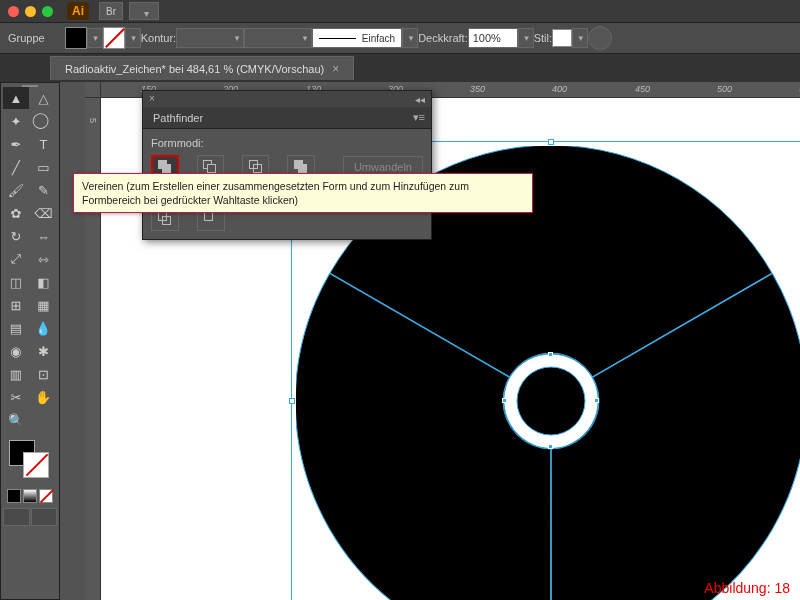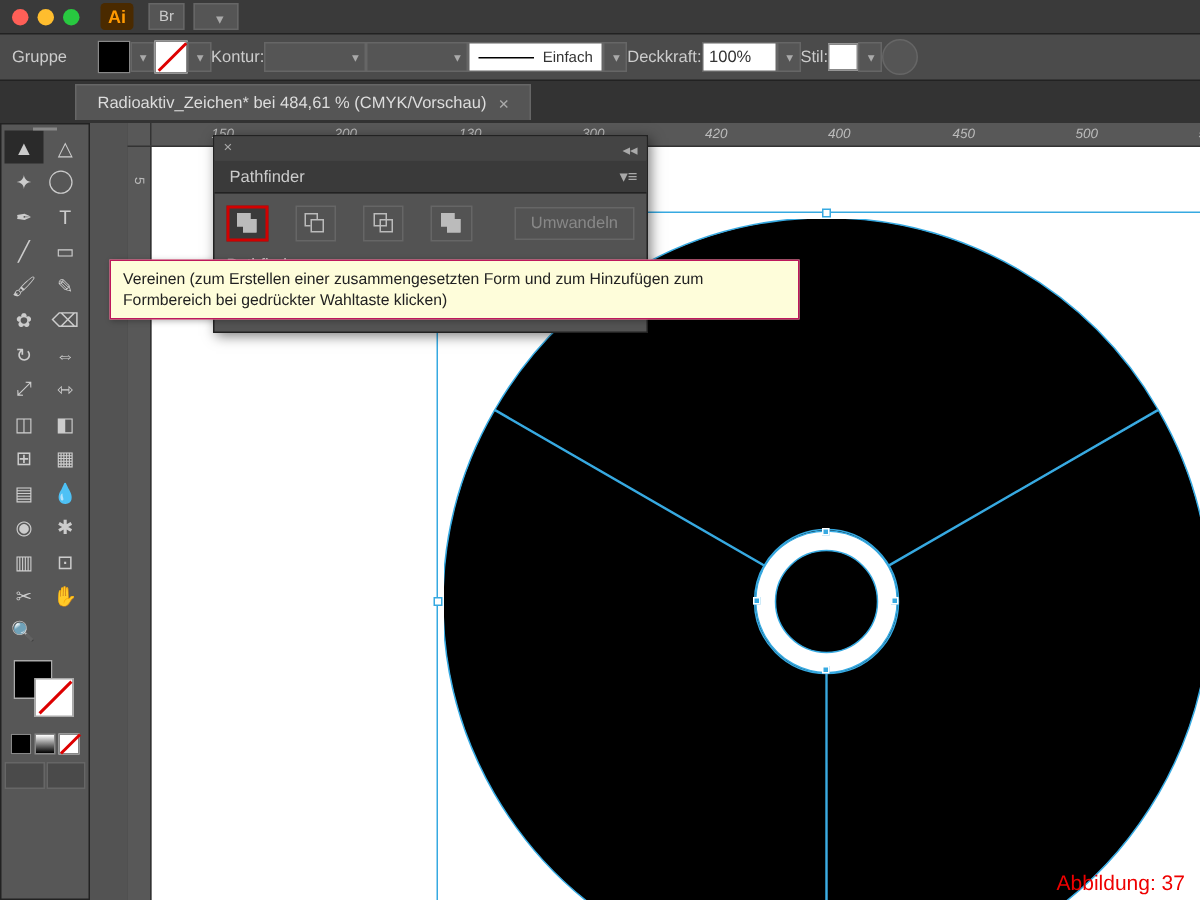--- a/index.html
+++ b/index.html
@@ -178,21 +178,21 @@
   <div class="edge"></div>
 
   <div class="canvas-wrap">
     <div class="ruler-h">
       <div class="corner"></div>
       <div class="marks">
         <span style="left:40px">150</span>
         <span style="left:122px">200</span>
         <span style="left:205px">130</span>
         <span style="left:287px">300</span>
-        <span style="left:369px">420</span>
+        <span style="left:369px">350</span>
         <span style="left:451px">400</span>
         <span style="left:534px">450</span>
         <span style="left:616px">500</span>
         <span style="left:698px">550</span>
       </div>
     </div>
     <div class="ruler-v">
       <span style="top:20px">5</span>
     </div>
     <div class="canvas">
@@ -226,34 +226,35 @@
 
           </div>
           
           <div class="anchor" style="top:206px;left:252px"></div>
           <div class="anchor" style="top:252px;left:206px"></div>
           <div class="anchor" style="top:252px;left:298px"></div>
           <div class="anchor" style="top:298px;left:252px"></div>
         </div>
       </div>
     </div>
-    <div class="figlabel">Abbildung: 37</div>
+    <div class="figlabel">Abbildung: 18</div>
   </div>
 </div>
 
 <div class="pfpanel" style="top:90px;left:142px">
   <div class="pfhead">
     <span class="x">×</span>
     <span class="coll">◂◂</span>
   </div>
   <div class="pftab">
     <span>Pathfinder</span>
     <span class="menu">▾≡</span>
   </div>
   <div class="pfbody">
+    <div class="pflabel">Formmodi:</div>
     <div class="pfrow">
       <div class="pfbtn hilite">
           <div class="pficon">
             <div class="a" style="background:#bbb"></div>
             <div class="b" style="background:#bbb"></div>
           </div>
         </div>
       <div class="pfbtn">
           <div class="pficon">
             <div class="a"></div>

